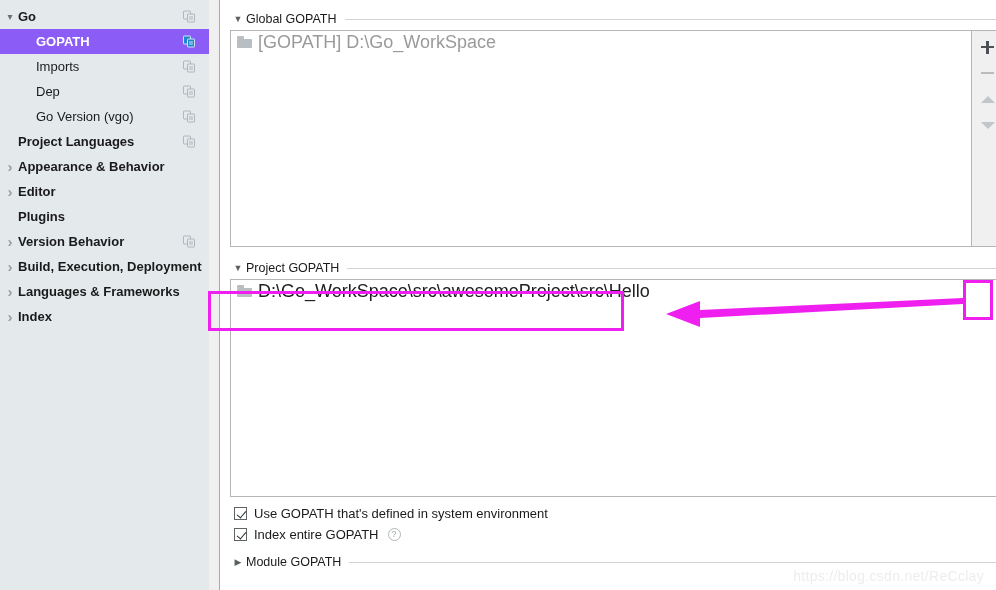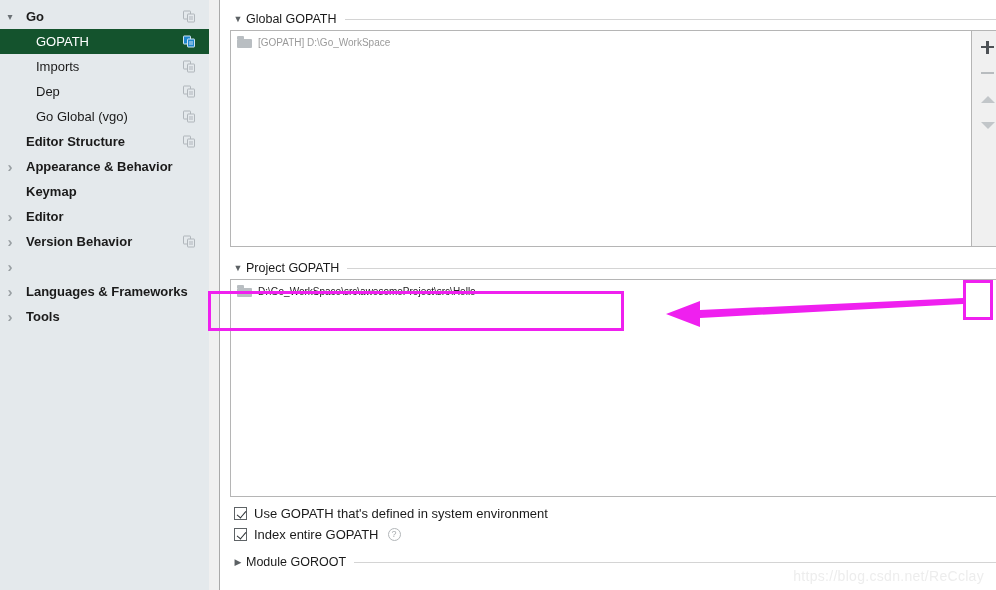--- a/index.html
+++ b/index.html
@@ -27,36 +27,37 @@
   .side-row {
     position: relative;
     height: 25px;
     display: flex;
     align-items: center;
     font-size: 13px;
     color: #1a1a1a;
     white-space: nowrap;
   }
   .side-row.selected {
-    background: #14532d;
+    background: #8b5cf6;
     color: #ffffff;
+    font-weight: bold;
   }
   .side-row .chev {
     width: 16px;
     flex: 0 0 16px;
     text-align: center;
     color: #9aa0a4;
     font-size: 10px;
     line-height: 1;
     margin-left: 2px;
   }
   .side-row .chev.down { color: #6b7175; }
   .side-row .label { display: inline-block; }
   .side-row.bold .label { font-weight: bold; }
-  .side-row.lvl0 .label { margin-left: 8px; }
+  .side-row.lvl0 .label { margin-left: 0px; }
   .side-row.lvl1 .label { margin-left: 18px; }
   .side-row .copy-ico {
     position: absolute;
     right: 13px;
     top: 50%;
     transform: translateY(-50%);
     width: 13px; height: 13px;
   }
   .copy-ico .sq {
     position: absolute;
@@ -116,21 +117,21 @@
     background: #ffffff;
     border: 1px solid #b5b5b5;
     position: relative;
     overflow: hidden;
   }
   .list-item {
     display: flex;
     align-items: center;
     height: 22px;
     padding-left: 6px;
-    font-size: 10px;
+    font-size: 18px;
     white-space: nowrap;
   }
   .list-item.muted { color: #9a9a9a; }
   .list-item.normal { color: #202020; }
 
   .folder {
     position: relative;
     width: 15px; height: 12px;
     flex: 0 0 15px;
     margin-right: 6px;
@@ -275,70 +276,71 @@
         <span class="label">Dep</span>
         <span class="copy-ico">
           <span class="sq sq1"></span>
           <span class="sq sq2"></span>
           <span class="bar" style="left:6px;top:6px;width:4px;height:1.2px;"></span>
           <span class="bar" style="left:6px;top:8.5px;width:4px;height:1.2px;"></span>
         </span>
       </div>
       <div class="side-row lvl1">
         <span class="chev">&nbsp;</span>
-        <span class="label">Go Global (vgo)</span>
-        <span class="copy-ico">
-          <span class="sq sq1"></span>
-          <span class="sq sq2"></span>
-          <span class="bar" style="left:6px;top:6px;width:4px;height:1.2px;"></span>
-          <span class="bar" style="left:6px;top:8.5px;width:4px;height:1.2px;"></span>
-        </span>
-      </div>
-      <div class="side-row lvl0 bold">
-        <span class="chev">&nbsp;</span>
-        <span class="label">Editor Structure</span>
+        <span class="label">Go Version (vgo)</span>
+        <span class="copy-ico">
+          <span class="sq sq1"></span>
+          <span class="sq sq2"></span>
+          <span class="bar" style="left:6px;top:6px;width:4px;height:1.2px;"></span>
+          <span class="bar" style="left:6px;top:8.5px;width:4px;height:1.2px;"></span>
+        </span>
+      </div>
+      <div class="side-row lvl0 bold">
+        <span class="chev">&nbsp;</span>
+        <span class="label">Project Languages</span>
         <span class="copy-ico">
           <span class="sq sq1"></span>
           <span class="sq sq2"></span>
           <span class="bar" style="left:6px;top:6px;width:4px;height:1.2px;"></span>
           <span class="bar" style="left:6px;top:8.5px;width:4px;height:1.2px;"></span>
         </span>
       </div>
       <div class="side-row lvl0 bold">
         <span class="chev" style="font-size: 15px; font-weight: bold;">›</span>
         <span class="label">Appearance &amp; Behavior</span>
       </div>
       <div class="side-row lvl0 bold">
-        <span class="chev">&nbsp;</span>
-        <span class="label">Keymap</span>
-      </div>
-      <div class="side-row lvl0 bold">
         <span class="chev" style="font-size: 15px; font-weight: bold;">›</span>
         <span class="label">Editor</span>
       </div>
       <div class="side-row lvl0 bold">
+        <span class="chev">&nbsp;</span>
+        <span class="label">Plugins</span>
+      </div>
+      <div class="side-row lvl0 bold">
         <span class="chev" style="font-size: 15px; font-weight: bold;">›</span>
         <span class="label">Version Behavior</span>
         <span class="copy-ico">
           <span class="sq sq1"></span>
           <span class="sq sq2"></span>
           <span class="bar" style="left:6px;top:6px;width:4px;height:1.2px;"></span>
           <span class="bar" style="left:6px;top:8.5px;width:4px;height:1.2px;"></span>
         </span>
       </div>
       <div class="side-row lvl0 bold">
         <span class="chev" style="font-size: 15px; font-weight: bold;">›</span>
+        <span class="label">Build, Execution, Deployment</span>
       </div>
       <div class="side-row lvl0 bold">
         <span class="chev" style="font-size: 15px; font-weight: bold;">›</span>
         <span class="label">Languages &amp; Frameworks</span>
       </div>
       <div class="side-row lvl0 bold">
         <span class="chev" style="font-size: 15px; font-weight: bold;">›</span>
-        <span class="label">Tools</span>
+        <span class="label">Index</span>
       </div>
     </div>
 
   <div class="gutter"></div>
 
   <div class="content">
 
     <div class="section-head">
       <span class="tri down">▼</span>
       <span class="sh-label">Global GOPATH</span>
@@ -412,21 +414,21 @@
         </div>
         <div class="cbrow">
           <span class="cbox checked"></span>
           <span>Index entire GOPATH</span>
           <span class="helpico">?</span>
         </div>
       </div>
 
     <div class="section-head" style="margin-top:6px;">
       <span class="tri">▶</span>
-      <span class="sh-label">Module GOROOT</span>
+      <span class="sh-label">Module GOPATH</span>
       <span class="rule"></span>
     </div>
   </div>
 
   <div class="anno-rect" style="left:208px; top:291px; width:416px; height:40px;"></div>
 
   <div class="anno-rect" style="left:963px; top:280px; width:30px; height:40px;"></div>
 
   <svg class="anno-arrow" style="left:630px; top:286px;" width="335" height="46" viewBox="0 0 335 46">
     <polygon points="333,12 70,24 70,15 36,28 70,41 70,32 333,18" fill="#ef20ef"></polygon>

